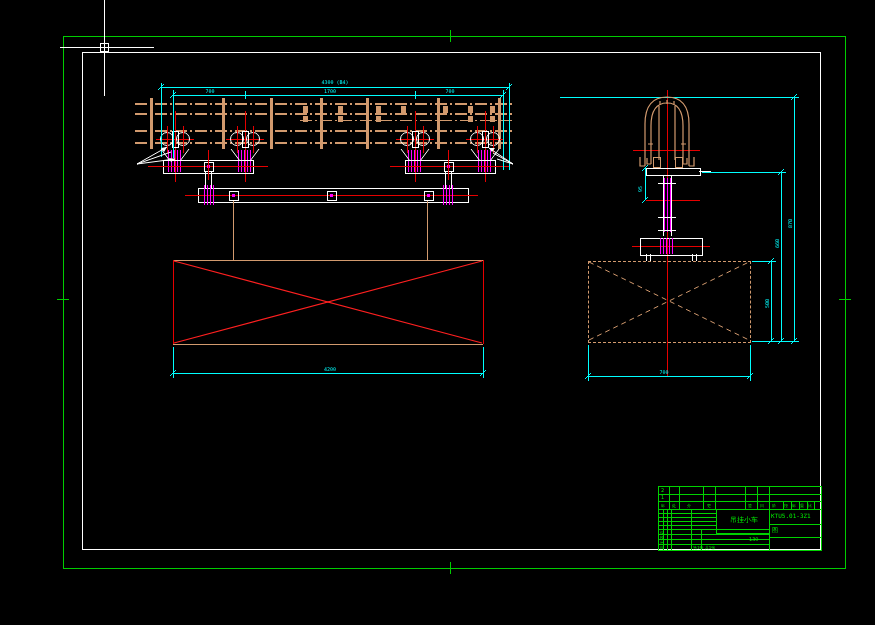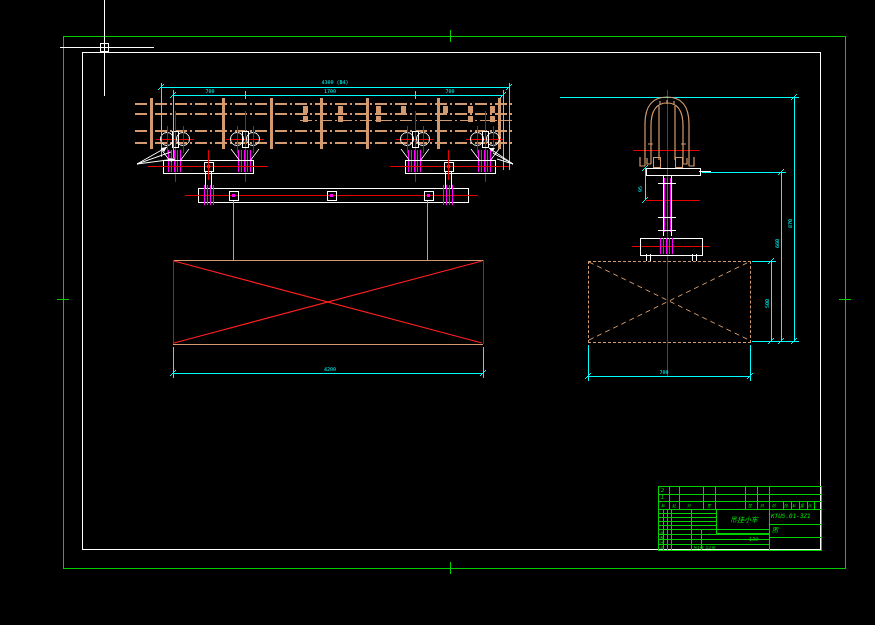--- a/index.html
+++ b/index.html
@@ -247,21 +247,21 @@
         <line x1="768" y1="344" x2="774" y2="338"></line>
       <line x1="778" y1="175" x2="784" y2="169"></line>
         <line x1="778" y1="344" x2="784" y2="338"></line>
       <line x1="791" y1="100" x2="797" y2="94"></line>
         <line x1="791" y1="344" x2="797" y2="338"></line>
       <line x1="642" y1="171" x2="648" y2="165"></line>
         <line x1="642" y1="203" x2="648" y2="197"></line>
     </g>
   </svg>
 
-  <div class="abs" style="left:658px;top:486px;width:162px;height:63px;border:1px solid #00d200;font-style:italic;">
+  <div class="abs" style="left:658px;top:486px;width:162px;height:63px;border:1px solid #00d200;">
     <div class="hl tb-line" style="left:0;top:7px;width:162px;"></div>
     <div class="hl tb-line" style="left:0;top:14px;width:162px;"></div>
     <div class="hl tb-line" style="left:0;top:22px;width:162px;"></div>
     <div class="vl tb-line" style="left:10px;top:0;height:22px;"></div>
     <div class="vl tb-line" style="left:20px;top:0;height:22px;"></div>
     <div class="vl tb-line" style="left:44px;top:0;height:22px;"></div>
     <div class="vl tb-line" style="left:56px;top:0;height:22px;"></div>
     <div class="vl tb-line" style="left:86px;top:0;height:22px;"></div>
     <div class="vl tb-line" style="left:98px;top:0;height:22px;"></div>
     <div class="vl tb-line" style="left:110px;top:0;height:22px;"></div>

